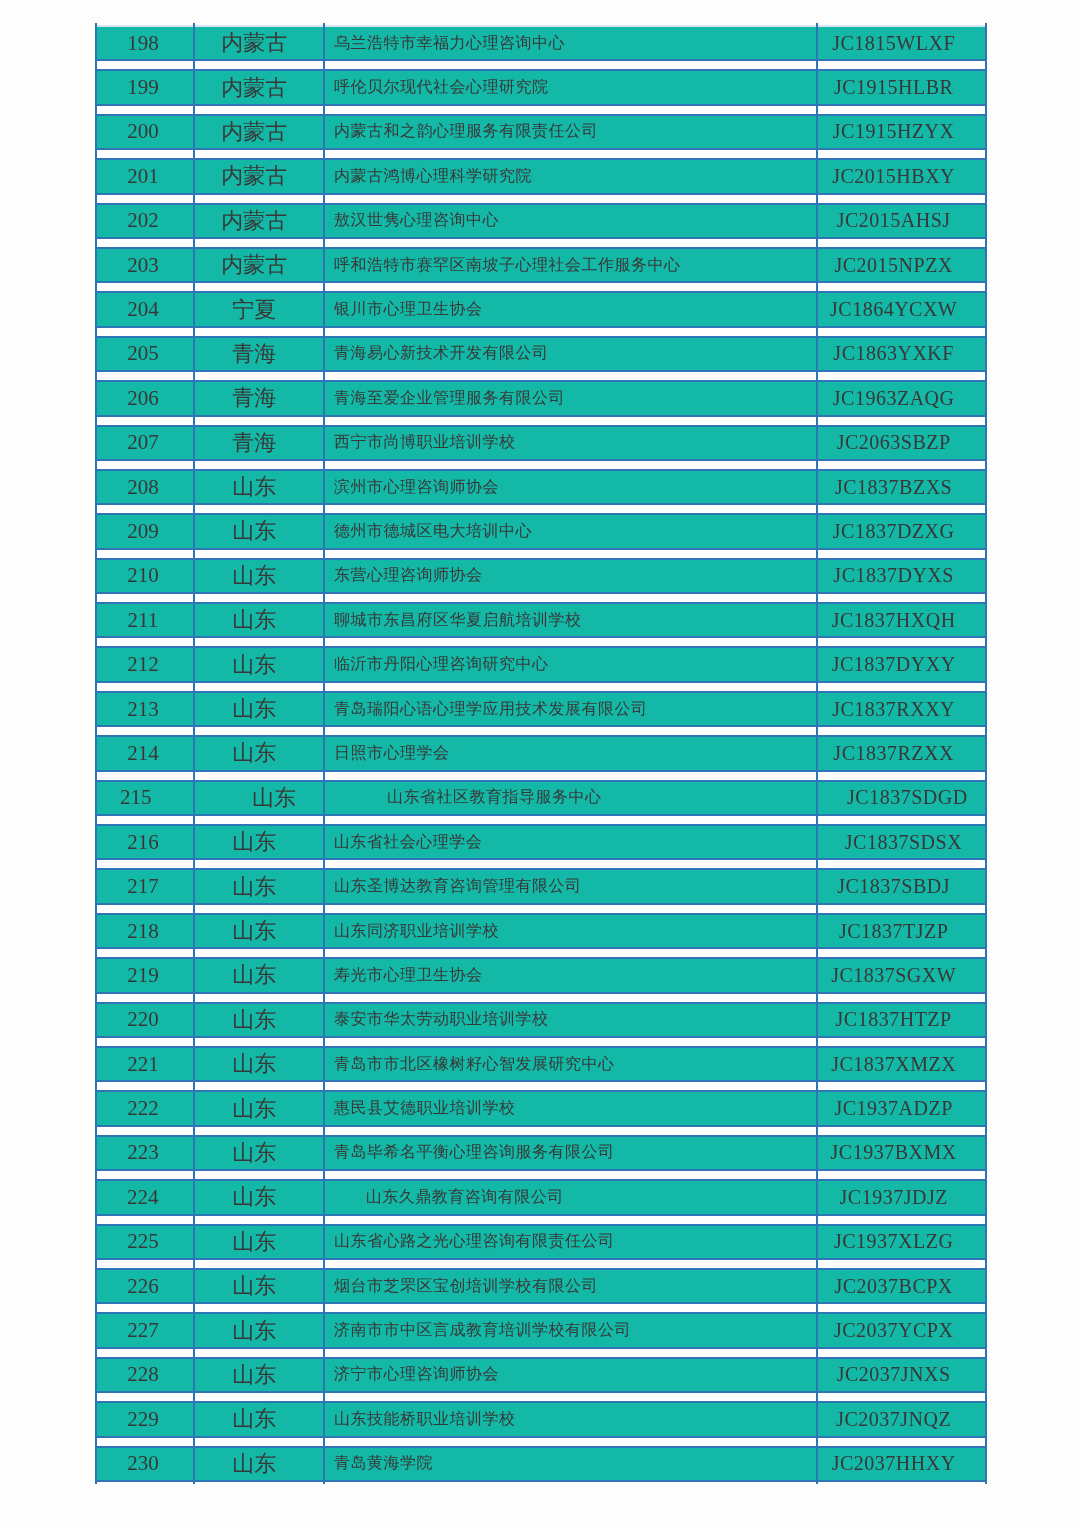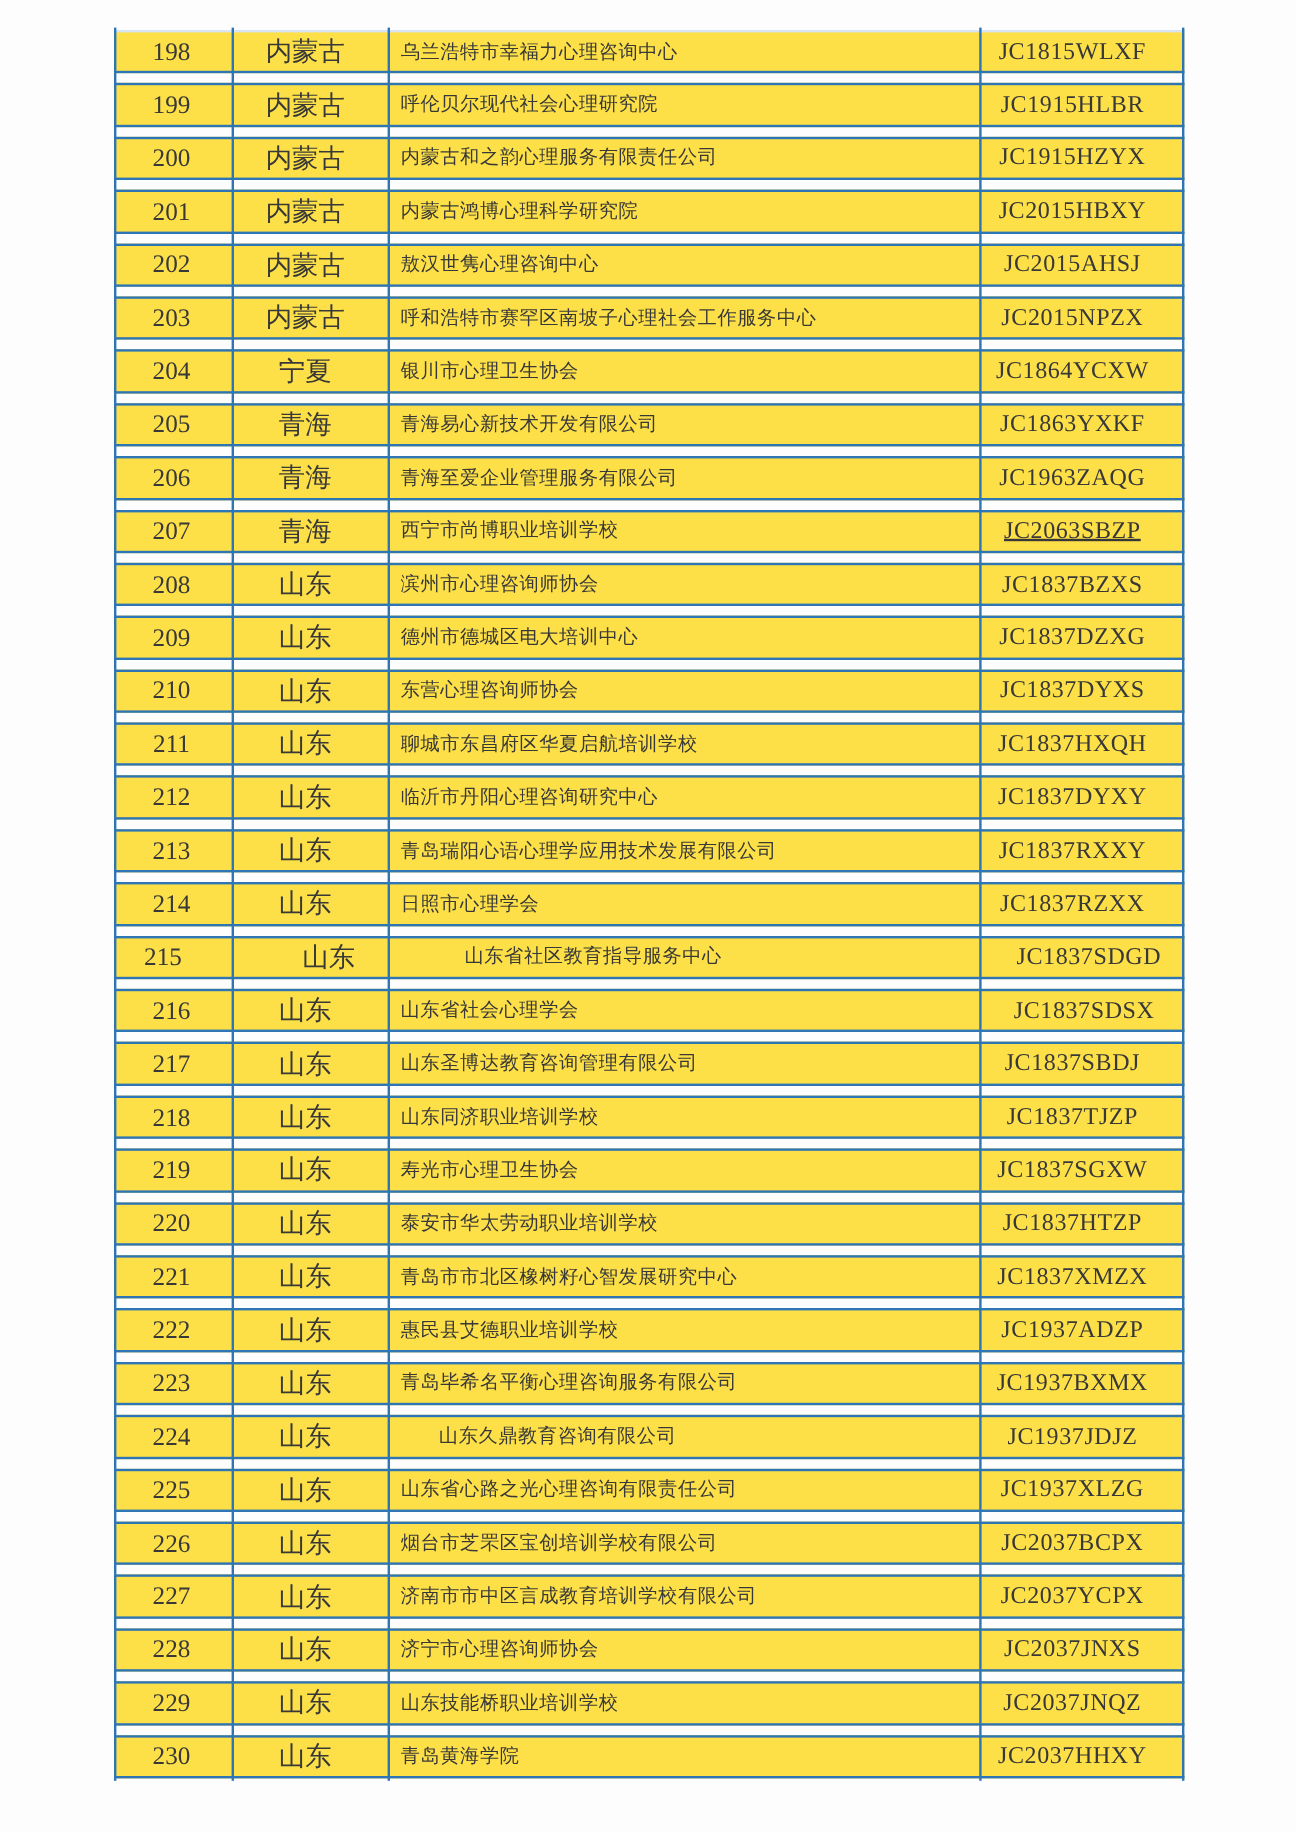--- a/index.html
+++ b/index.html
@@ -39,21 +39,21 @@
     top: 2px;
     width: 892px;
   }
   .row {
     display: flex;
     box-sizing: border-box;
     height: 36.4px;
     margin-bottom: 8px;
     border-top: 2px solid;
     border-bottom: 2px solid;
-    background: #fde047;
+    background: #14b8a6;
   }
   .row:first-child {
     
     border-top-color: #d7e4f1 !important;
   }
   .cell {
     display: flex;
     align-items: center;
     box-sizing: border-box;
     color: #383838;
@@ -140,21 +140,21 @@
       <div class="row" style="border-top-color: rgb(46, 117, 182); border-bottom-color: rgb(46, 117, 182);">
         <div class="cell row-number-cell" style="color: rgb(56, 56, 56);">206</div>
         <div class="cell region-cell" style="color: rgb(56, 56, 56);">青海</div>
         <div class="cell org-name-cell" style="color: rgb(56, 56, 56);">青海至爱企业管理服务有限公司</div>
         <div class="cell code-cell" style="color: rgb(56, 56, 56);">JC1963ZAQG</div>
       </div>
       <div class="row" style="border-top-color: rgb(46, 117, 182); border-bottom-color: rgb(46, 117, 182);">
         <div class="cell row-number-cell" style="color: rgb(56, 56, 56);">207</div>
         <div class="cell region-cell" style="color: rgb(56, 56, 56);">青海</div>
         <div class="cell org-name-cell" style="color: rgb(56, 56, 56);">西宁市尚博职业培训学校</div>
-        <div class="cell code-cell" style="color: rgb(56, 56, 56); text-decoration: underline;">JC2063SBZP</div>
+        <div class="cell code-cell" style="color: rgb(56, 56, 56);">JC2063SBZP</div>
       </div>
       <div class="row" style="border-top-color: rgb(46, 117, 182); border-bottom-color: rgb(46, 117, 182);">
         <div class="cell row-number-cell" style="color: rgb(56, 56, 56);">208</div>
         <div class="cell region-cell" style="color: rgb(56, 56, 56);">山东</div>
         <div class="cell org-name-cell" style="color: rgb(56, 56, 56);">滨州市心理咨询师协会</div>
         <div class="cell code-cell" style="color: rgb(56, 56, 56);">JC1837BZXS</div>
       </div>
       <div class="row" style="border-top-color: rgb(46, 117, 182); border-bottom-color: rgb(46, 117, 182);">
         <div class="cell row-number-cell" style="color: rgb(56, 56, 56); text-align: center;">209</div>
         <div class="cell region-cell" style="color: rgb(56, 56, 56);">山东</div>

